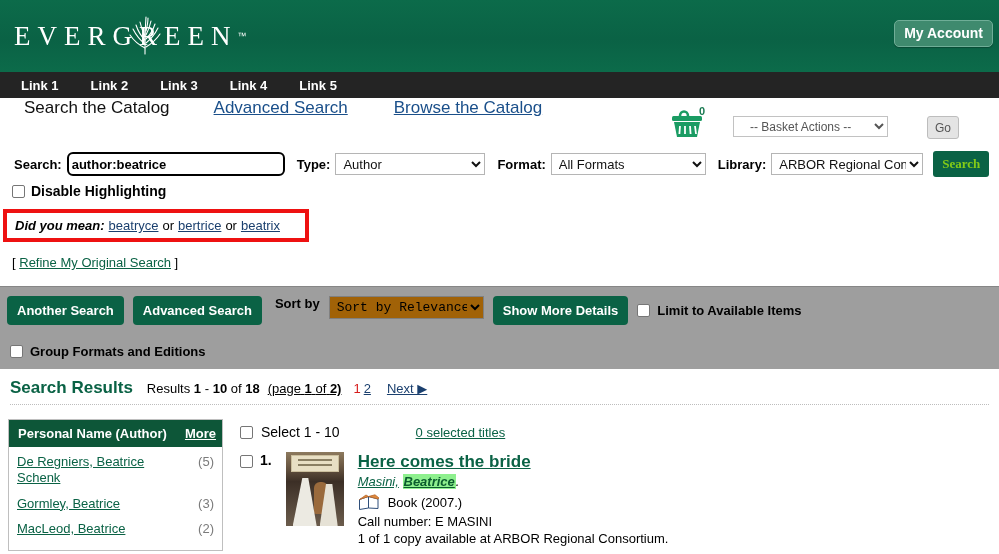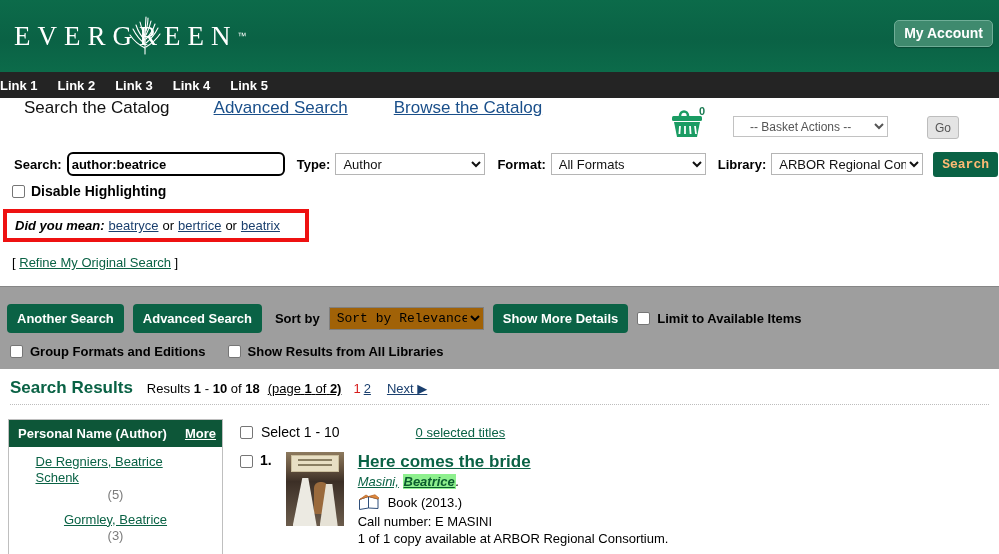--- a/index.html
+++ b/index.html
@@ -67,22 +67,22 @@
     cursor: pointer;
     box-shadow: 0 1px 1px rgba(0,0,0,0.25);
   }
 
   
   .linkbar {
     height: 26px;
     background: #242424;
     display: flex;
     align-items: center;
-    padding-left: 0;
-    gap: 20px;
+    padding-left: 21px;
+    gap: 32px;
   }
   .linkbar a {
     color: #ffffff;
     font-weight: bold;
     font-size: 13px;
     text-decoration: none;
     cursor: pointer;
   }
 
   
@@ -187,28 +187,28 @@
     font-family: "Liberation Sans", sans-serif;
     font-size: 13px;
     color: #111;
     padding-left: 3px;
   }
   #type-select { width: 150px; margin-right: 12px; }
   #format-select { width: 155px; margin-right: 12px; }
   #library-select { width: 152px; margin-right: 10px; }
   .search-btn {
     background: #0a6245;
-    color: #fdba74;
+    color: #84cc16;
     font-weight: bold;
     font-size: 13px;
     border: none;
     border-radius: 3px;
     padding: 5px 9px;
     cursor: pointer;
-    font-family: Liberation Mono, monospace;
+    font-family: Liberation Serif, serif;
   }
 
   
   .disable-hl {
     position: relative;
     height: 22px;
     padding-left: 12px;
     display: flex;
     align-items: center;
     gap: 6px;
@@ -292,23 +292,21 @@
     padding: 7px 10px;
     cursor: pointer;
     font-family: "Liberation Sans", sans-serif;
     white-space: nowrap;
   }
   .gbar-row1 {
     position: absolute;
     left: 7px;
     top: 9px;
     display: flex;
-    align-items: center;
     gap: 9px;
-    margin-top: 8px;
   }
   .sortby-label { font-weight: bold; font-size: 13px; margin-left: 4px; }
   #sort-select {
     width: 155px;
     height: 23px;
     border: 1px solid #808080;
     background: #a16207;
     font-size: 13px;
     font-family: Liberation Mono, monospace;
     padding-left: 3px;
@@ -381,24 +379,23 @@
   .facet-head a {
     color: #ffffff;
     text-decoration: underline;
     cursor: pointer;
     font-size: 13px;
   }
   .facet-list { padding: 7px 8px 4px 8px; }
   .facet-item {
     display: flex;
     justify-content: space-between;
-    align-items: center;
+    align-items: flex-start;
     margin-bottom: 9px;
     line-height: 1.25;
-    flex-direction: column;
   }
   .facet-item a {
     color: #0a6245;
     text-decoration: underline;
     font-size: 13px;
     cursor: pointer;
     max-width: 160px;
   }
   .facet-count { color: #7b7b7b; font-size: 13px; white-space: nowrap; }
 
@@ -625,24 +622,20 @@
     <button class="gbtn">Show More Details</button>
     <span class="gbar-check">
       <span class="cb"></span>
       <label>Limit to Available Items</label>
     </span>
   </div>
   <div class="gbar-row2">
     <span class="gbar-check">
       <span class="cb"></span>
       <label>Group Formats and Editions</label>
-    </span>
-    <span class="gbar-check">
-      <span class="cb"></span>
-      <label>Show Results from All Libraries</label>
     </span>
   </div>
 </div>
 
 <div class="results-head">
   <span class="results-title">Search Results</span>
   <span class="results-count">
     <span>Results</span>
     <b>1</b>
     <span>-</span>
@@ -707,21 +700,21 @@
       <a>Masini,</a>
       <span class="hl">Beatrice</span><span>.</span>
     </div>
     <div class="fmt-row">
       <svg class="book-icon" viewBox="0 0 22 17">
         <path d="M1.5 5.5 L10.5 2.5 L10.5 14 L1.5 15.5 Z" fill="#ffffff" stroke="#2f4f7a" stroke-width="1"></path>
         <path d="M10.5 2.5 L20 5 L20 14.5 L10.5 14 Z" fill="#ffffff" stroke="#2f4f7a" stroke-width="1"></path>
         <path d="M10.5 2.5 L17 0.8 L21 4 L20 5 Z" fill="#e08a3c" stroke="#b8662a" stroke-width="0.8"></path>
         <path d="M1.5 5.5 L8 1 L10.5 2.5 L1.5 5.5 Z" fill="#e08a3c" stroke="#b8662a" stroke-width="0.8"></path>
       </svg>
-      <span>Book (2013.)</span>
+      <span>Book (2007.)</span>
     </div>
     <div class="callno">
       <b>Call number:</b>
       <span>E MASINI</span>
     </div>
     <div class="avail">1 of 1 copy available at ARBOR Regional Consortium.</div>
   </div>
 </div>
 
 </body></html>

